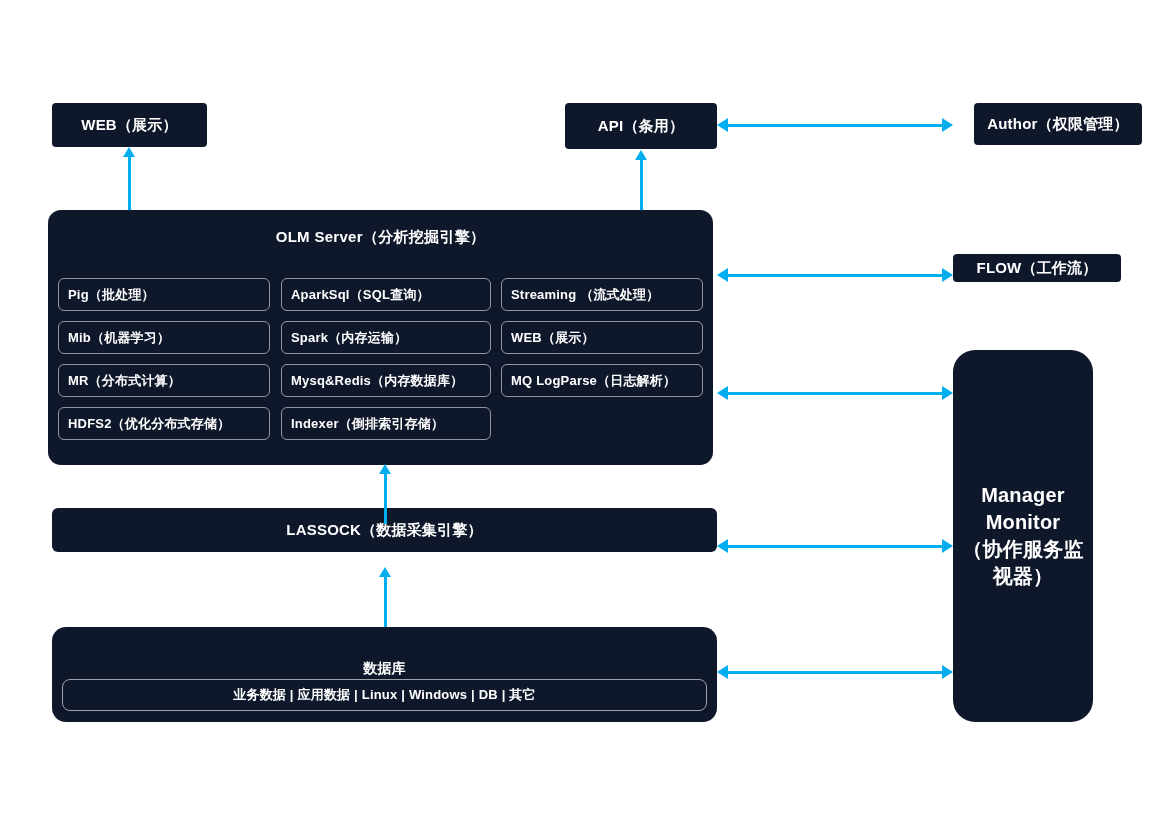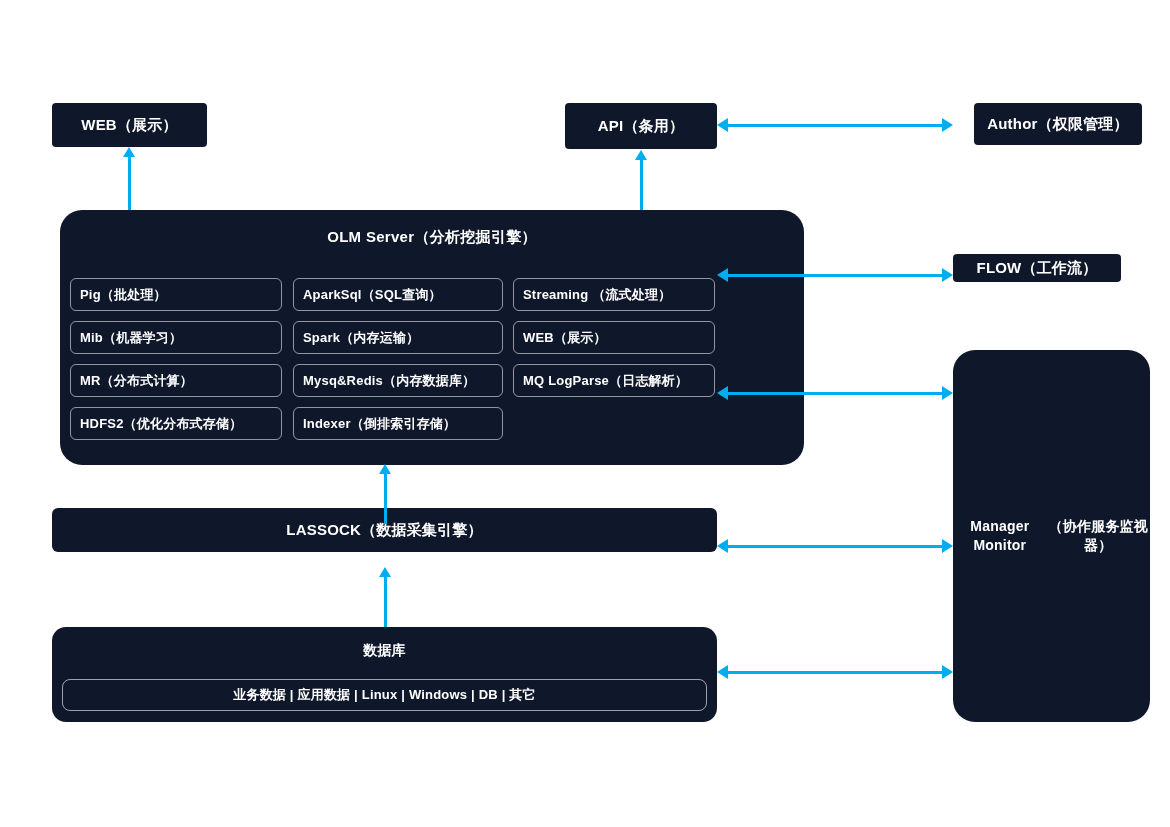--- a/index.html
+++ b/index.html
@@ -34,23 +34,23 @@
   .r4  { border-radius: 4px; }
 
   
   #web-top   { left: 52px;  top: 103px; width: 155px; height: 44px; font-size: 15px; }
   #api-top   { left: 565px; top: 103px; width: 152px; height: 46px; font-size: 15px; }
   #author    { left: 953px; top: 103px; width: 168px; height: 42px; font-size: 15px; margin-left: 21px; }
   #flow      { left: 953px; top: 254px; width: 168px; height: 28px; font-size: 15px; }
 
   
   #olm {
-    left: 60px; top: 210px; width: 744px; height: 255px;
+    left: 48px; top: 210px; width: 665px; height: 255px;
     display: block;
-    border-radius: 22px;
+    border-radius: 13px;
   }
   #olm .olm-title {
     width: 100%;
     text-align: center;
     font-size: 15px;
     font-weight: bold;
     color: #ffffff;
     padding-top: 17px;
     letter-spacing: 0.3px;
   }
@@ -89,38 +89,38 @@
     font-size: 15px; border-radius: 6px;
   }
 
   
   #datastore {
     left: 52px; top: 627px; width: 665px; height: 95px;
     display: block; border-radius: 14px;
   }
   #datastore .ds-title {
     width: 100%; text-align: center; font-size: 14px;
-    font-weight: bold; color: #ffffff; padding-top: 14px;
+    font-weight: bold; color: #ffffff; padding-top: 32px;
   }
   #datastore .ds-list {
     position: absolute;
     left: 10px; top: 52px; width: 645px; height: 32px;
     box-sizing: border-box;
     border: 1px solid rgba(255,255,255,0.6);
     border-radius: 8px;
     display: flex; align-items: center; justify-content: center;
     color: #ffffff; font-size: 13px; font-weight: bold;
   }
 
   
   #manager {
-    left: 953px; top: 350px; width: 197px; height: 372px;
+    left: 953px; top: 350px; width: 140px; height: 372px;
     border-radius: 22px;
-    font-size: 14px;
-    flex-direction: row;
+    font-size: 20px;
+    flex-direction: column;
   }
   #manager .mm-l1 { display:block; }
   #manager .mm-l2 { display:block; font-weight: bold; }
 
   
   .arrow { position: absolute; }
   .aline-h { position: absolute; background: #00AEEF; height: 3px; }
   .aline-v { position: absolute; background: #00AEEF; width: 3px; }
   .head {
     position: absolute; width: 0; height: 0;

